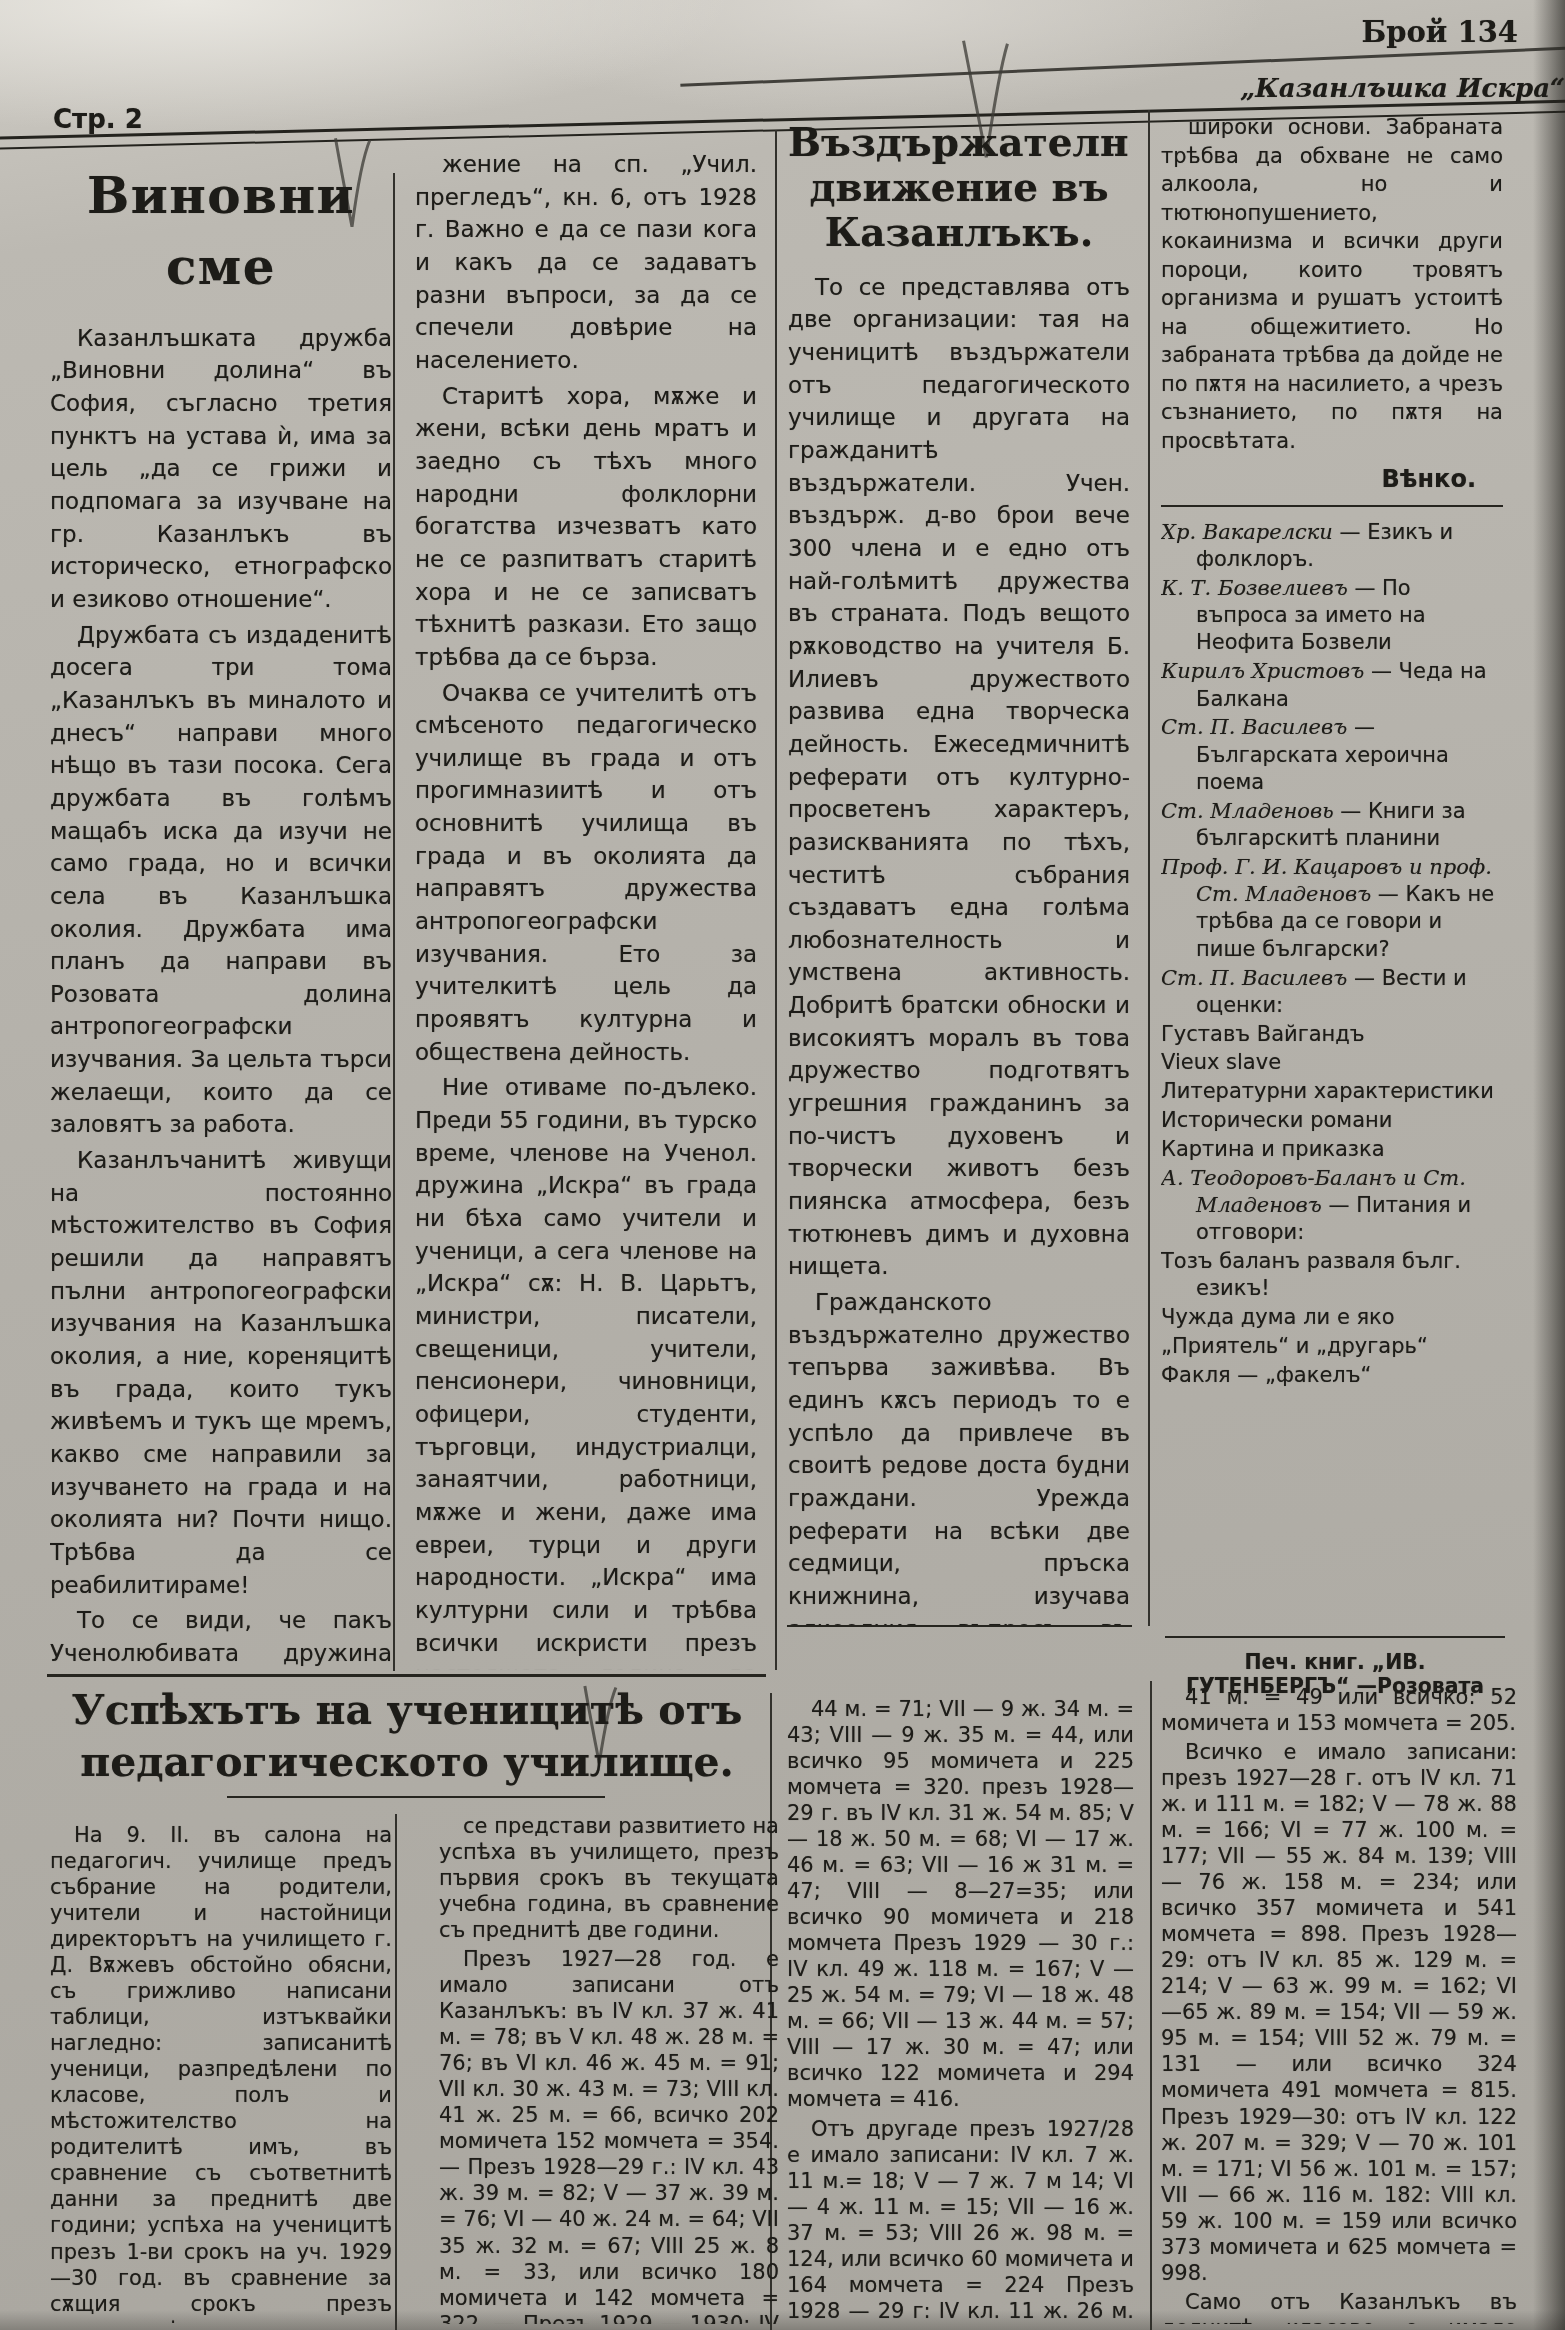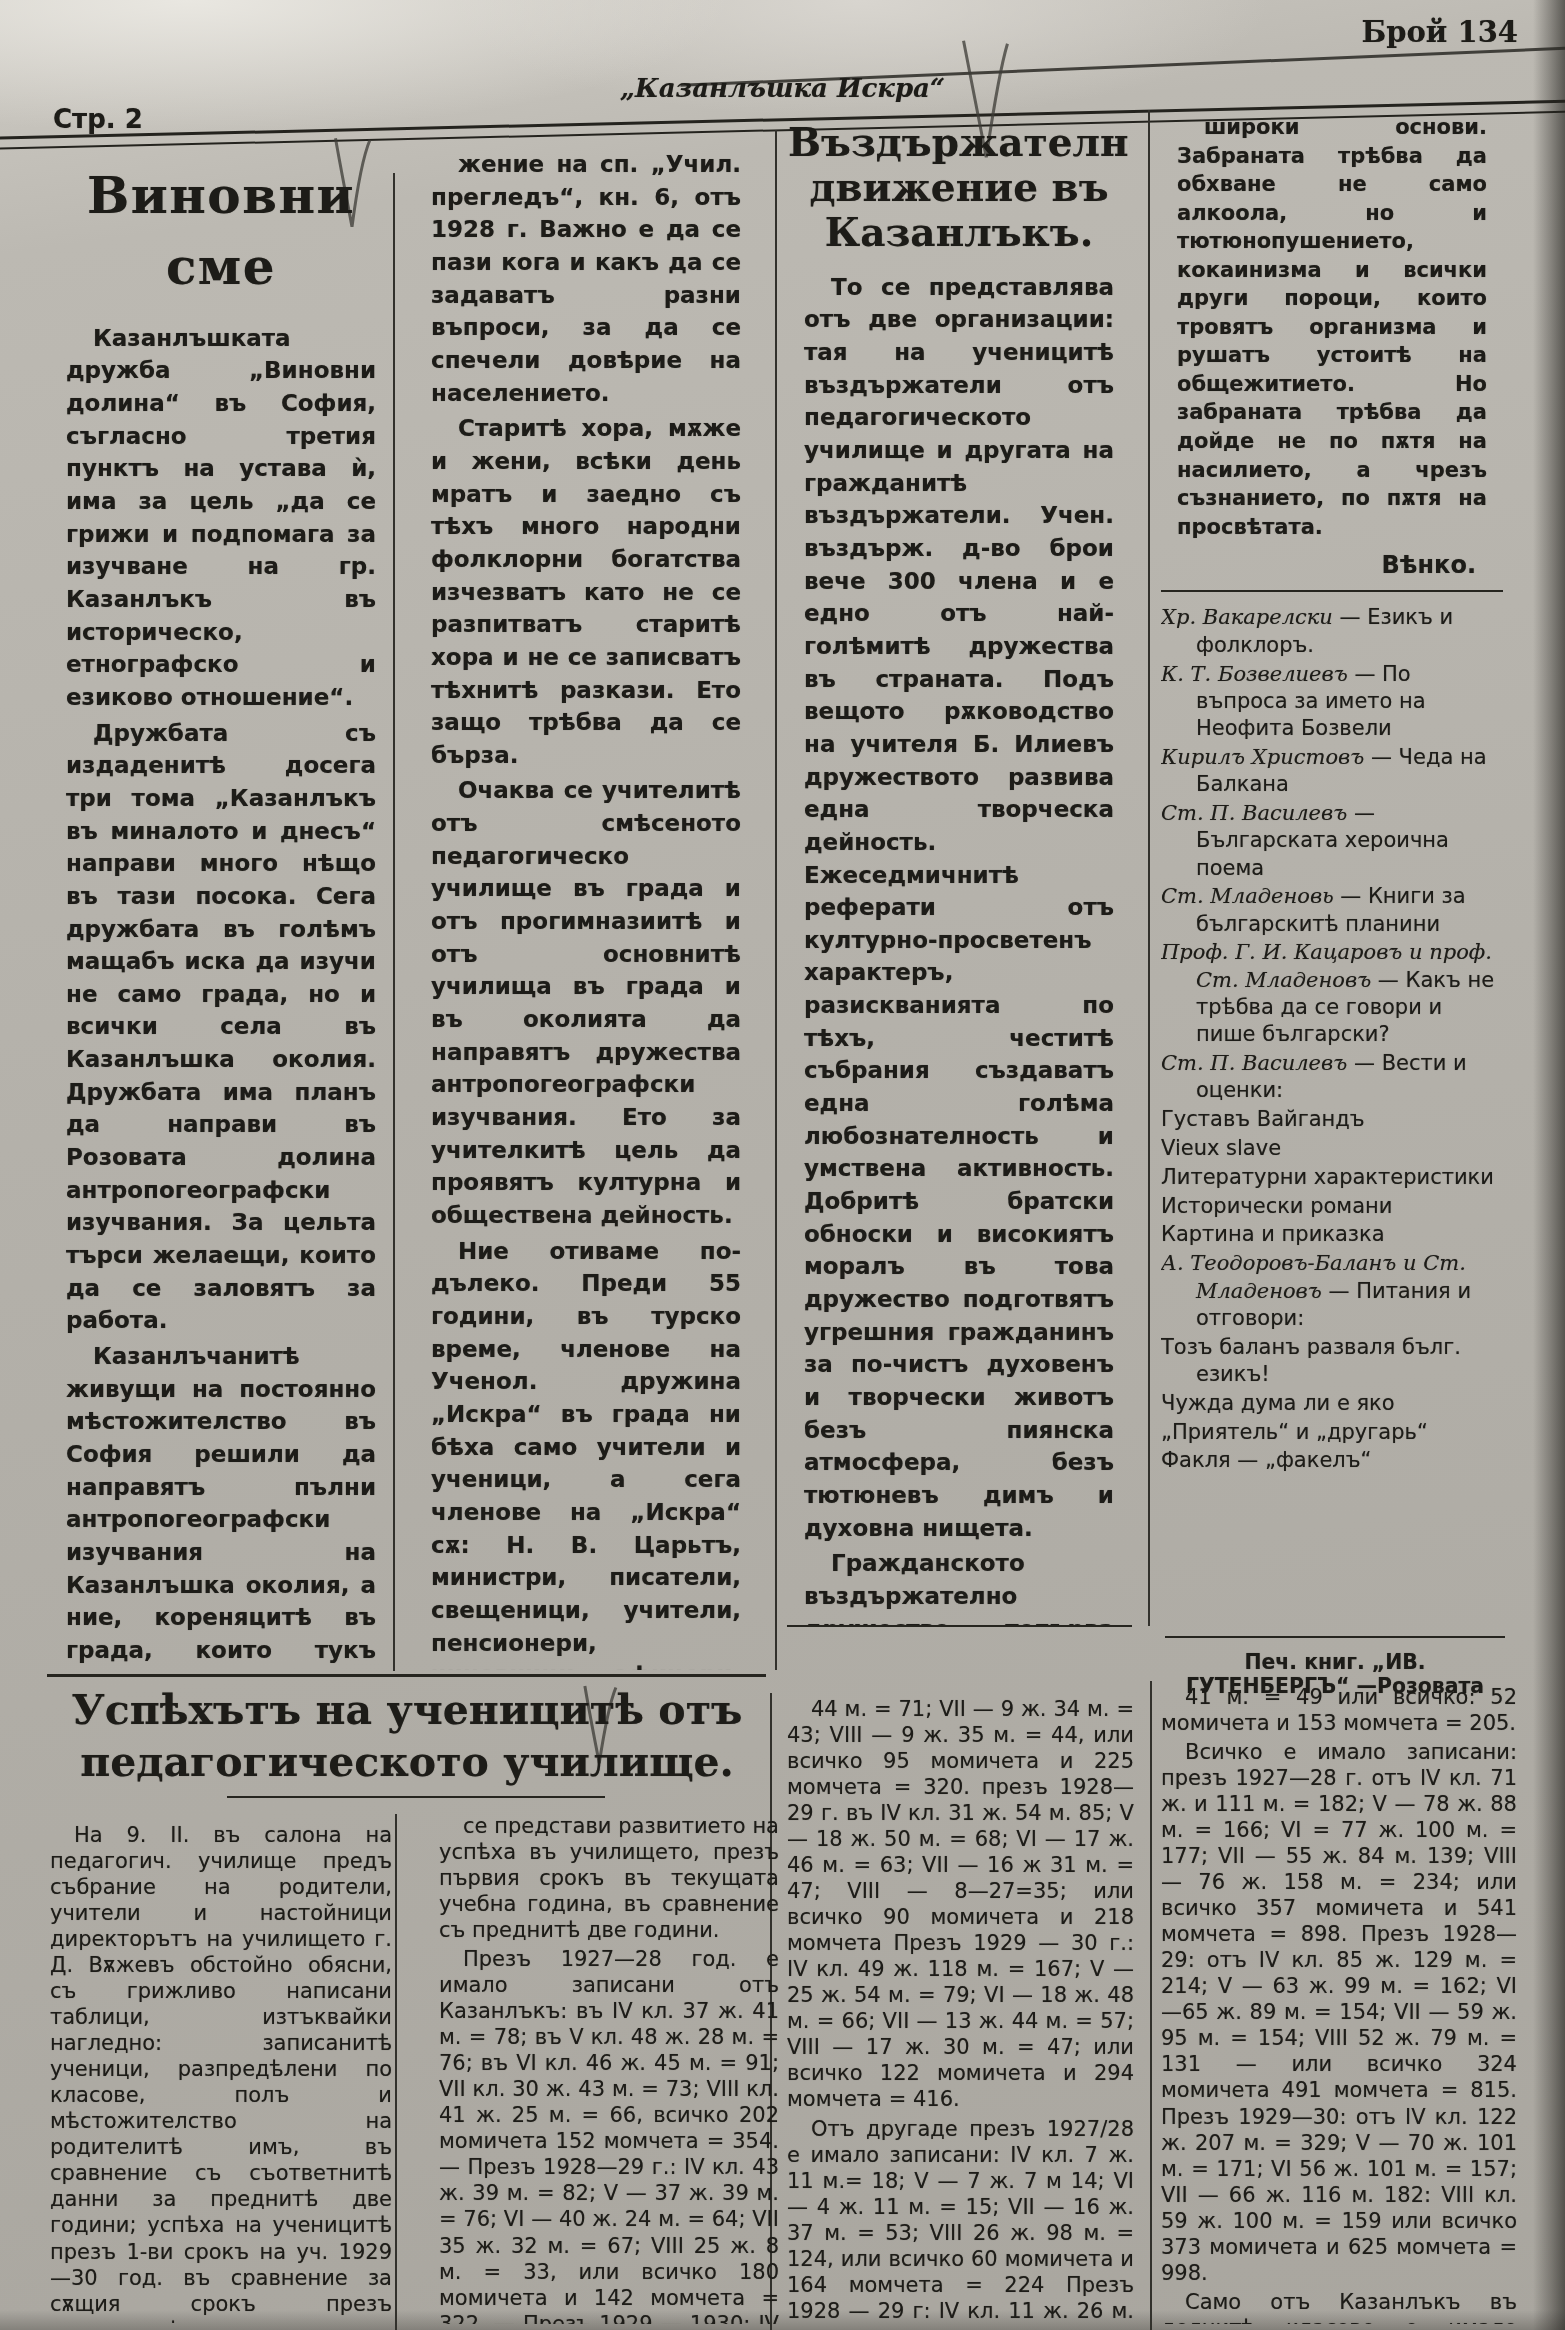--- a/index.html
+++ b/index.html
@@ -12,31 +12,31 @@
     font-family:"DejaVu Sans","Liberation Sans",sans-serif;
     color:#1d1c18;
   }
   .edge-right{position:absolute;right:0;top:0;width:32px;height:100%;
     background:linear-gradient(90deg,rgba(0,0,0,0) 0%,rgba(40,38,34,.35) 55%,rgba(25,24,20,.6) 100%);}
   .edge-bottom{position:absolute;left:0;bottom:0;width:100%;height:19.7px;
     background:linear-gradient(0deg,rgba(30,28,24,.28),rgba(0,0,0,0));}
   .ink{text-shadow:0 0 0.8px rgba(25,22,16,.45);}
   
   .page-label{position:absolute;left:53px;top:104px;font-size:26px;font-weight:bold;}
-  .masthead{position:absolute;left:0;top:73px;width:100%;text-align:center;
+  .masthead{position:absolute;left:0;top:73px;width:100%;text-align:right;
     font-family:"DejaVu Serif","Liberation Serif",serif;font-style:italic;font-weight:bold;font-size:26px;}
   .issue-label{position:absolute;right:47px;top:15px;font-size:29px;font-weight:bold;font-family:"DejaVu Serif",serif;}
   .rule-main{position:absolute;left:-7.6px;top:118px;width:1596px;height:7.6px;
     border-top:3px solid #24231e;border-bottom:2.3px solid #24231e;transform:rotate(-1.35deg);}
   .rule-upper{position:absolute;right:-15px;top:65px;width:900px;height:3px;background:#2a2924;transform:rotate(-2.4deg);opacity:.85;}
   
   .vrule{position:absolute;width:2.3px;background:#32312c;}
   
   .col{position:absolute;width:342px;overflow:hidden;text-align:justify;font-size:23px;line-height:1.42;}
-  .col p{margin:0 16px 3px;text-indent:27px;font-weight:bold;}
+  .col p{margin:0 0 3px;text-indent:27px;}
   .art-title{font-family:"DejaVu Serif","Liberation Serif",serif;font-weight:bold;text-align:center;
     text-indent:0 !important;margin:0 0 19.7px !important;}
   #col1 .art-title{font-size:50px;letter-spacing:1.5px;}
   #col3 .art-title{font-size:39px;line-height:1.16;margin-bottom:15px !important;}
   .signature{text-align:right;font-weight:bold;font-size:24px;padding-right:27px;margin:7.6px 0 6px;}
   .rule-sep{border-top:3px solid #26251f;margin:9px 0 12px;}
   .rule-sep.thin{border-top-width:2.3px;}
   
   #col4{font-size:21px;line-height:1.36;}
   .rr-intro{margin:4.5px 0 1.5px;text-indent:0 !important;}

